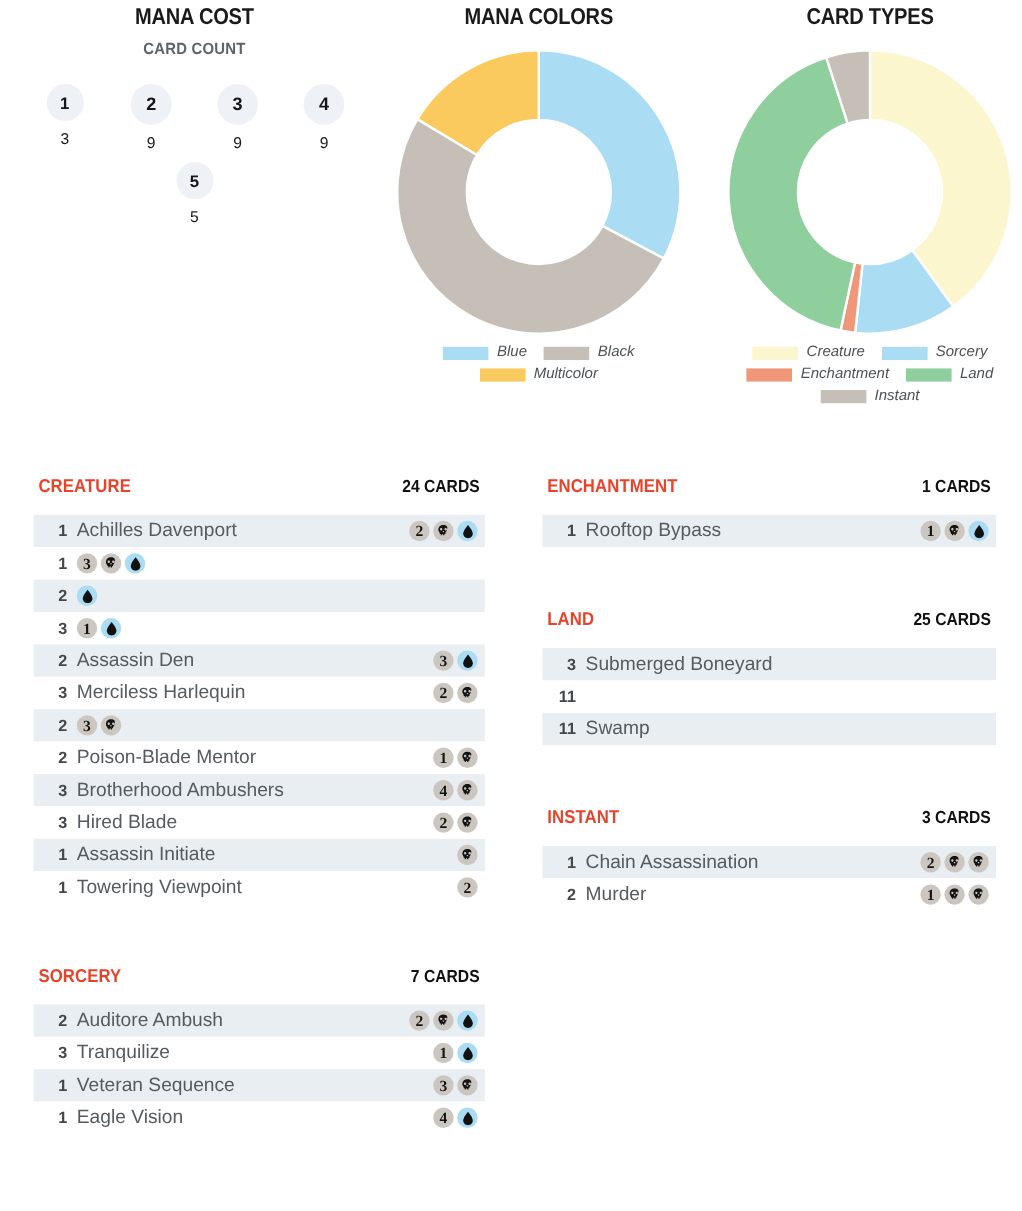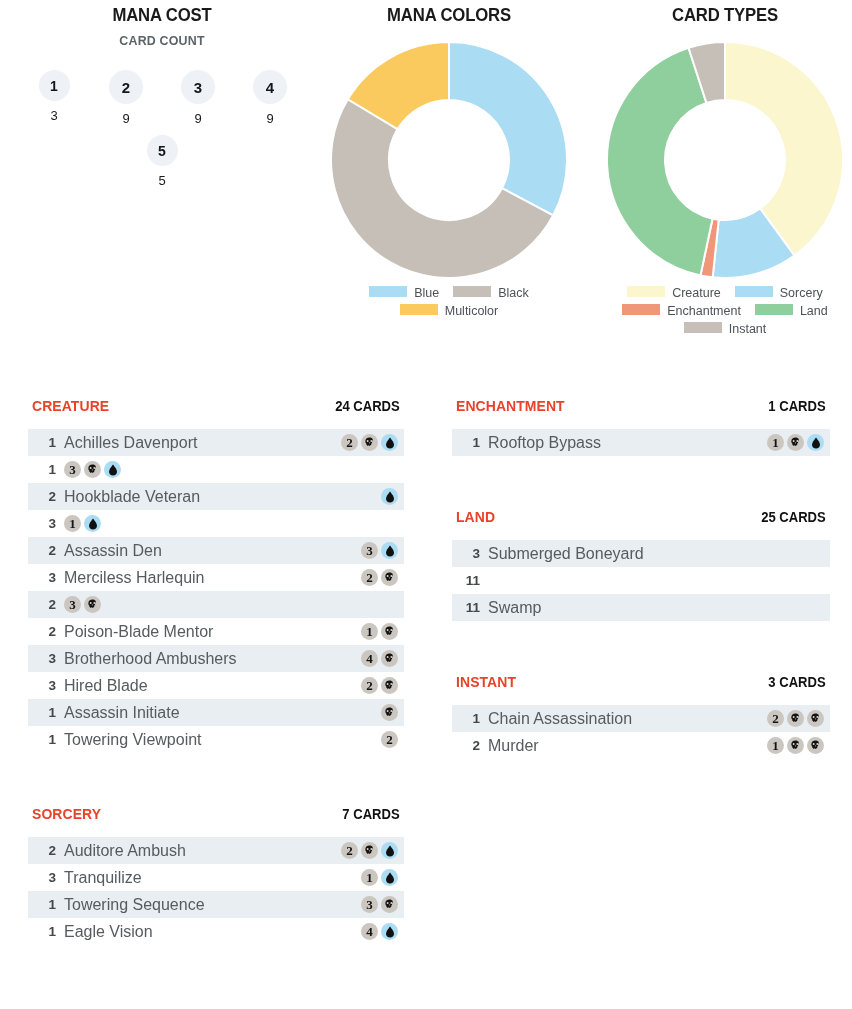--- a/index.html
+++ b/index.html
@@ -58,21 +58,21 @@
 
   
   .donut-wrap{display:flex;justify-content:center;margin-top:14px;}
   .legend{
     margin-top:6px;
     display:flex;flex-wrap:wrap;justify-content:center;
     align-items:center;
     gap:4px 10px;
     padding:0 10px;
   }
-  .legend-item{display:flex;align-items:flex-start;gap:7px;}
+  .legend-item{display:flex;align-items:flex-end;gap:7px;font-style:italic;}
   .legend-swatch{width:38px;height:11px;display:block;}
   .legend-label{font-size:12.5px;color:#4c5256;}
   .legend-row{display:flex;justify-content:center;gap:14px;width:100%;}
 
   
   .lists{
     position:absolute;left:0;top:375px;
     width:852px;
     display:flex;
   }
@@ -273,21 +273,20 @@
               </span>
               <span class="ms ms-blue">
                 <svg width="10" height="12" viewBox="0 0 12 15">
                   <path fill="#111111" d="M6 0.5C6 0.5 1 6.4 1 9.6c0 2.7 2.2 4.9 5 4.9s5-2.2 5-4.9C11 6.4 6 0.5 6 0.5z"></path>
                 </svg>
               </span>
             </span>
           </div>
           <div class="card-row alt">
             <span class="card-qty">2</span>
-            <span class="card-name">Hookblade Veteran</span>
             <span class="card-mana">
               <span class="ms ms-blue">
                 <svg width="10" height="12" viewBox="0 0 12 15">
                   <path fill="#111111" d="M6 0.5C6 0.5 1 6.4 1 9.6c0 2.7 2.2 4.9 5 4.9s5-2.2 5-4.9C11 6.4 6 0.5 6 0.5z"></path>
                 </svg>
               </span>
             </span>
           </div>
           <div class="card-row plain">
             <span class="card-qty">3</span>
@@ -421,21 +420,21 @@
               <span class="ms ms-generic">1</span>
               <span class="ms ms-blue">
                 <svg width="10" height="12" viewBox="0 0 12 15">
                   <path fill="#111111" d="M6 0.5C6 0.5 1 6.4 1 9.6c0 2.7 2.2 4.9 5 4.9s5-2.2 5-4.9C11 6.4 6 0.5 6 0.5z"></path>
                 </svg>
               </span>
             </span>
           </div>
           <div class="card-row alt">
             <span class="card-qty">1</span>
-            <span class="card-name">Towering Sequence</span>
+            <span class="card-name">Veteran Sequence</span>
             <span class="card-mana">
               <span class="ms ms-generic">3</span>
               <span class="ms ms-black">
                 <svg width="11" height="11" viewBox="0 0 16 16">
                   <path fill="#141414" d="M8 0.6C4.4 0.6 1.9 3 1.9 6.2c0 1.6 0.6 2.8 1.6 3.7v1.7h1.3v1.5h1.4V11.9h1.5v1.2h1.5v-1.5h1.3V9.9c1-0.9 1.6-2.1 1.6-3.7C14.1 3 11.6 0.6 8 0.6z M5.3 7.4c-0.8 0-1.4-0.7-1.4-1.5S4.5 4.4 5.3 4.4 6.7 5.1 6.7 5.9 6.1 7.4 5.3 7.4z M8 9.9 6.9 7.9h2.2L8 9.9z M10.7 7.4c-0.8 0-1.4-0.7-1.4-1.5s0.6-1.5 1.4-1.5 1.4 0.7 1.4 1.5S11.5 7.4 10.7 7.4z"></path>
                 </svg>
               </span>
             </span>
           </div>
           <div class="card-row plain">

